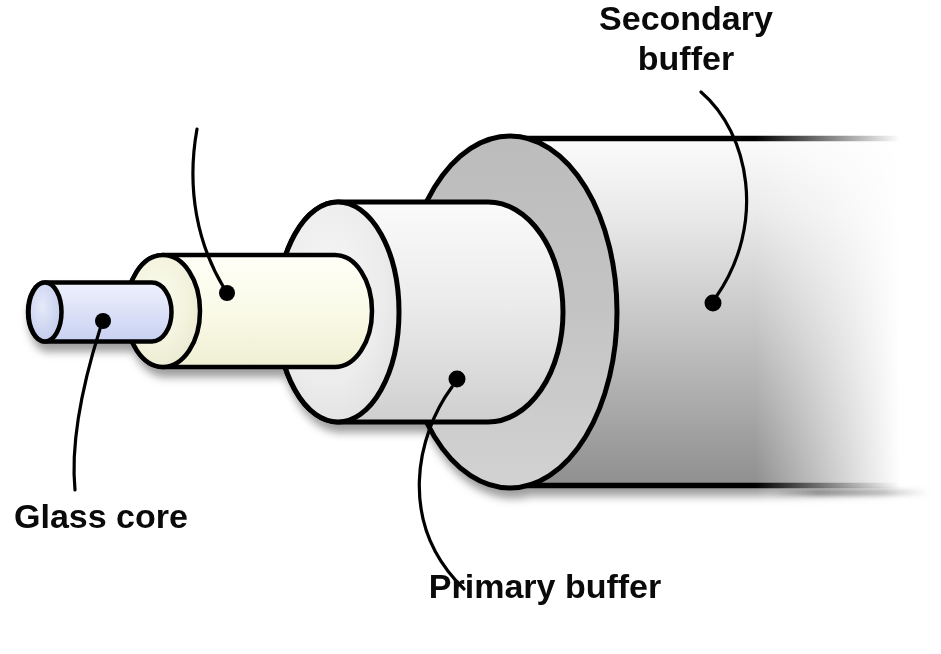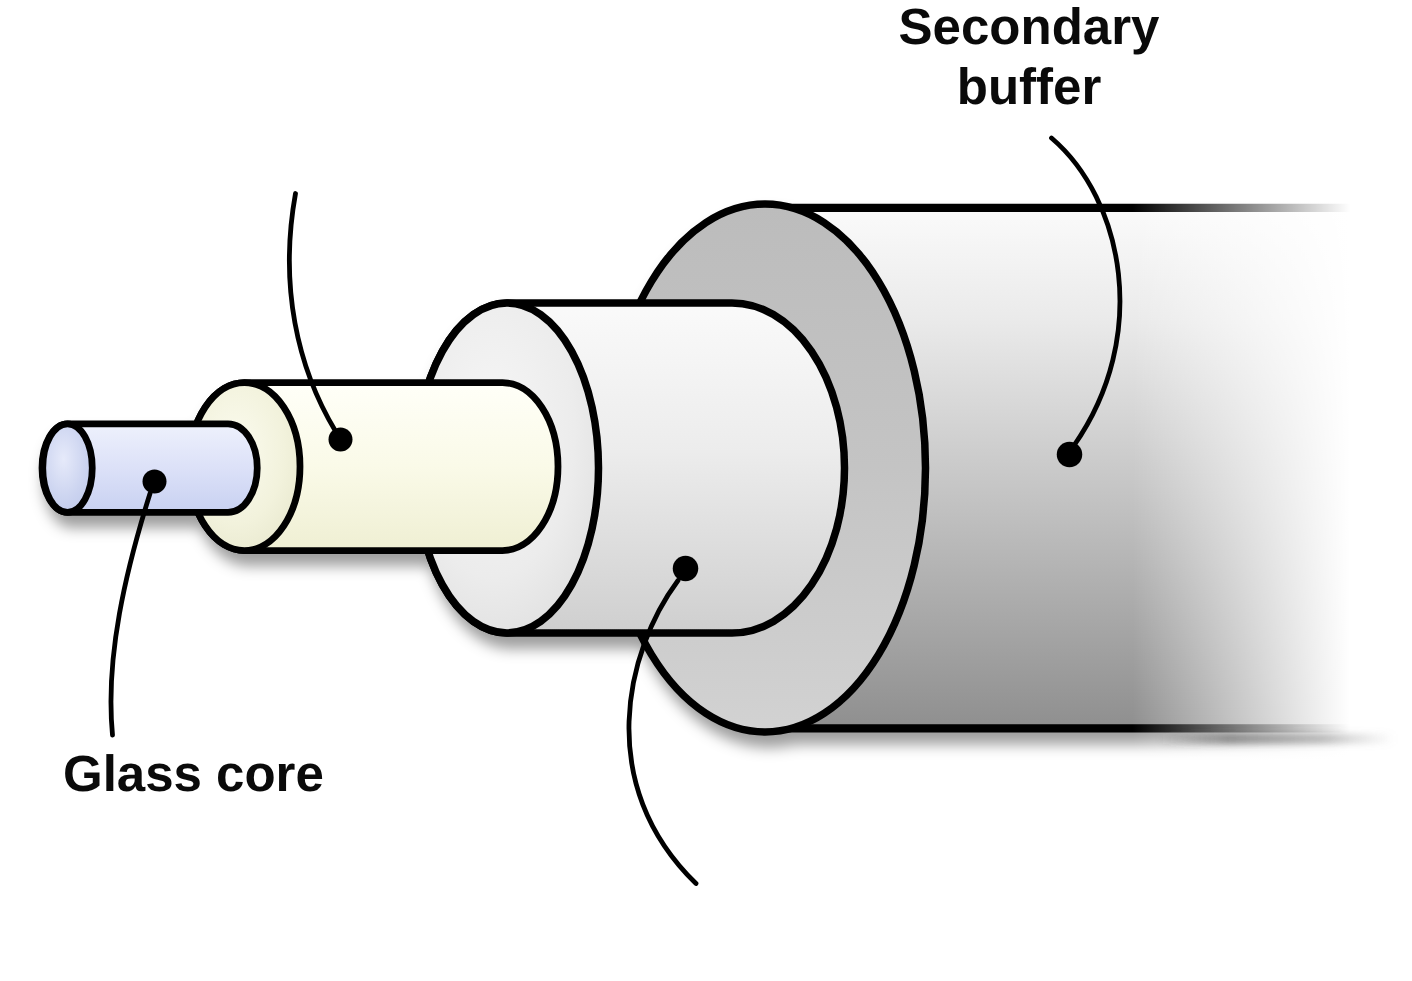--- a/index.html
+++ b/index.html
@@ -29,21 +29,21 @@
   }
   .label-center {
     text-align: center;
     width: 240px;
   }
   .label-nowrap {
     white-space: nowrap;
   }
   #label-glass-cladding  { left: 60px;  top: 80px;  }
   #label-secondary-buffer{ left: 566px; top: -2px;  }
-  #label-glass-core      { left: 14px;  top: 496px; margin-left: 28px; }
+  #label-glass-core      { left: 14px;  top: 496px; }
   #label-primary-buffer  { left: 425px; top: 566px; }
 </style>
 </head>
 <body>
 
 <div class="stage">
 
   <svg width="941" height="654" viewBox="0 0 941 654">
     <defs>
       <filter id="softShadow" x="-10%" y="-10%" width="120%" height="125%">
@@ -148,14 +148,15 @@
       <circle cx="103" cy="321" r="8"></circle>
       <circle cx="457" cy="379" r="8.5"></circle>
     </g>
   </svg>
 
 
   <div class="layer-label label-center" id="label-secondary-buffer">Secondary buffer</div>
 
   <div class="layer-label label-nowrap" id="label-glass-core">Glass core</div>
 
+  <div class="layer-label label-center" id="label-primary-buffer">Primary buffer</div>
 
 </div>
 
 </body></html>

